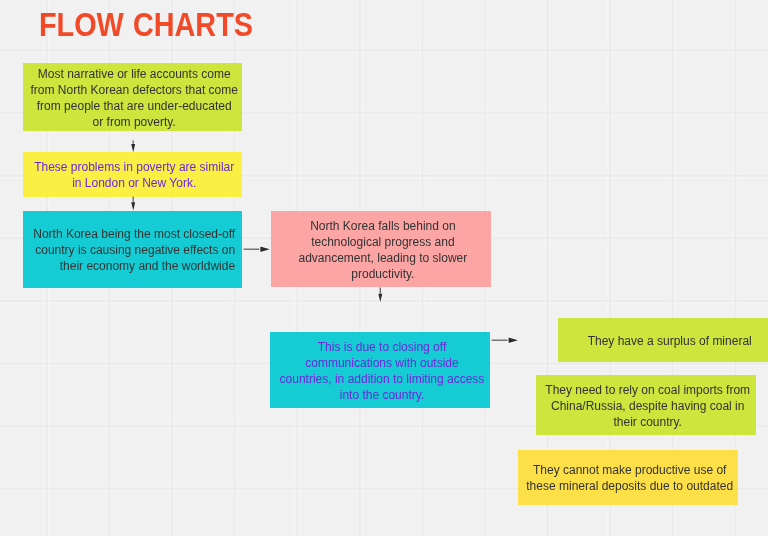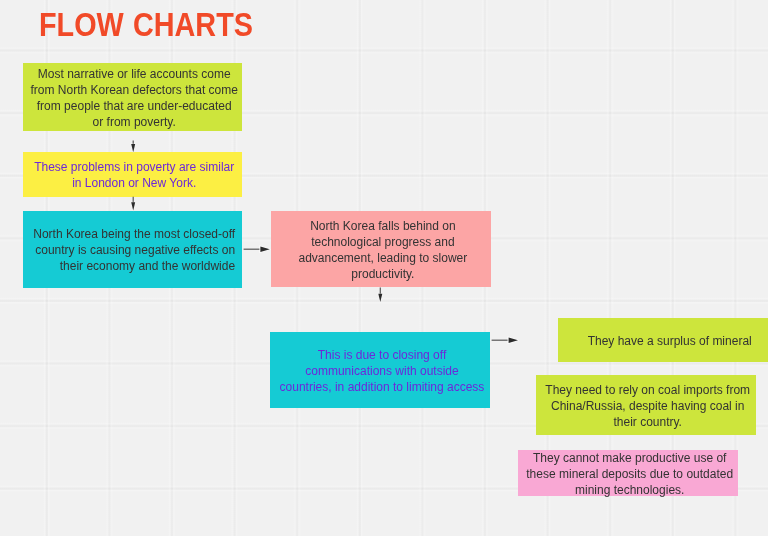--- a/index.html
+++ b/index.html
@@ -66,42 +66,42 @@
       <span class="tline">advancement, leading to slower</span>
       <span class="tline">productivity.</span>
     </span>
   </div>
 
   <div class="node" style="left: 270.1px; top: 302px; width: 220.2px; height: 76.3px; background: rgb(21, 203, 212); color: #6d28d9; margin-top: 30px;">
     <span>
       <span class="tline">This is due to closing off</span>
       <span class="tline">communications with outside</span>
       <span class="tline">countries, in addition to limiting access</span>
+      <span class="tline">into the country.</span>
     </span>
   </div>
 
   <div class="node" style="left: 518px; top: 318.2px; width: 219.8px; height: 44px; background: rgb(205, 229, 60); color: rgb(51, 51, 51); margin-left: 40px;">
     <span>
       <span class="tline">They have a surplus of mineral</span>
     </span>
   </div>
 
   <div class="node" style="left: 536px; top: 375.3px; width: 219.8px; height: 60.1px; background: rgb(205, 229, 60); color: rgb(51, 51, 51);">
     <span>
       <span class="tline">They need to rely on coal imports from</span>
       <span class="tline">China/Russia, despite having coal in</span>
       <span class="tline">their country.</span>
     </span>
   </div>
 
-  <div class="node" style="left: 518px; top: 449.5px; width: 219.8px; height: 46px; background: #f9a8d4; color: rgb(51, 51, 51);">
+  <div class="node" style="left: 518px; top: 449.5px; width: 219.8px; height: 55px; background: #fde047; color: rgb(51, 51, 51);">
     <span>
       <span class="tline">They cannot make productive use of</span>
       <span class="tline">these mineral deposits due to outdated</span>
-      <span class="tline">mining technologies.</span>
     </span>
   </div>
 
   <svg class="arrows" id="arrows" viewBox="0 0 768 536" width="768" height="536">
       <g>
         <line x1="133.2" y1="140.5" x2="133.2" y2="144.50000000000003" stroke="#2b2b2b" stroke-width="1.2" stroke-opacity="0.78"></line>
         <path d="M 130.29999999999998 143.60000000000002 L 136.1 143.60000000000002 L 133.2 153.5 Z" fill="#ffffff" fill-opacity="0.45"></path>
         <path d="M 131.2 144.10000000000002 L 135.2 144.10000000000002 L 133.2 152.3 Z" fill="#2b2b2b"></path>
       </g>
       <g>

